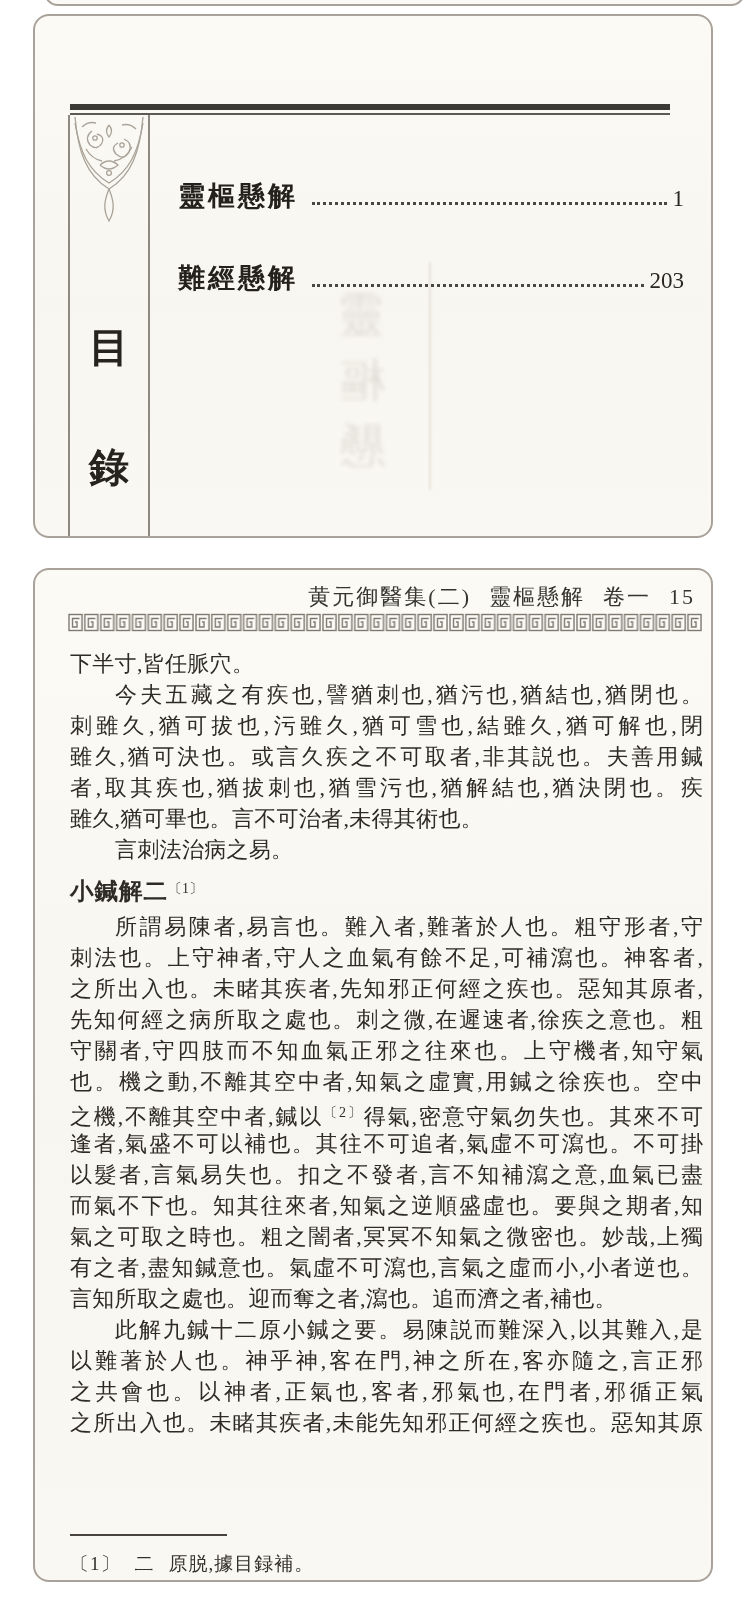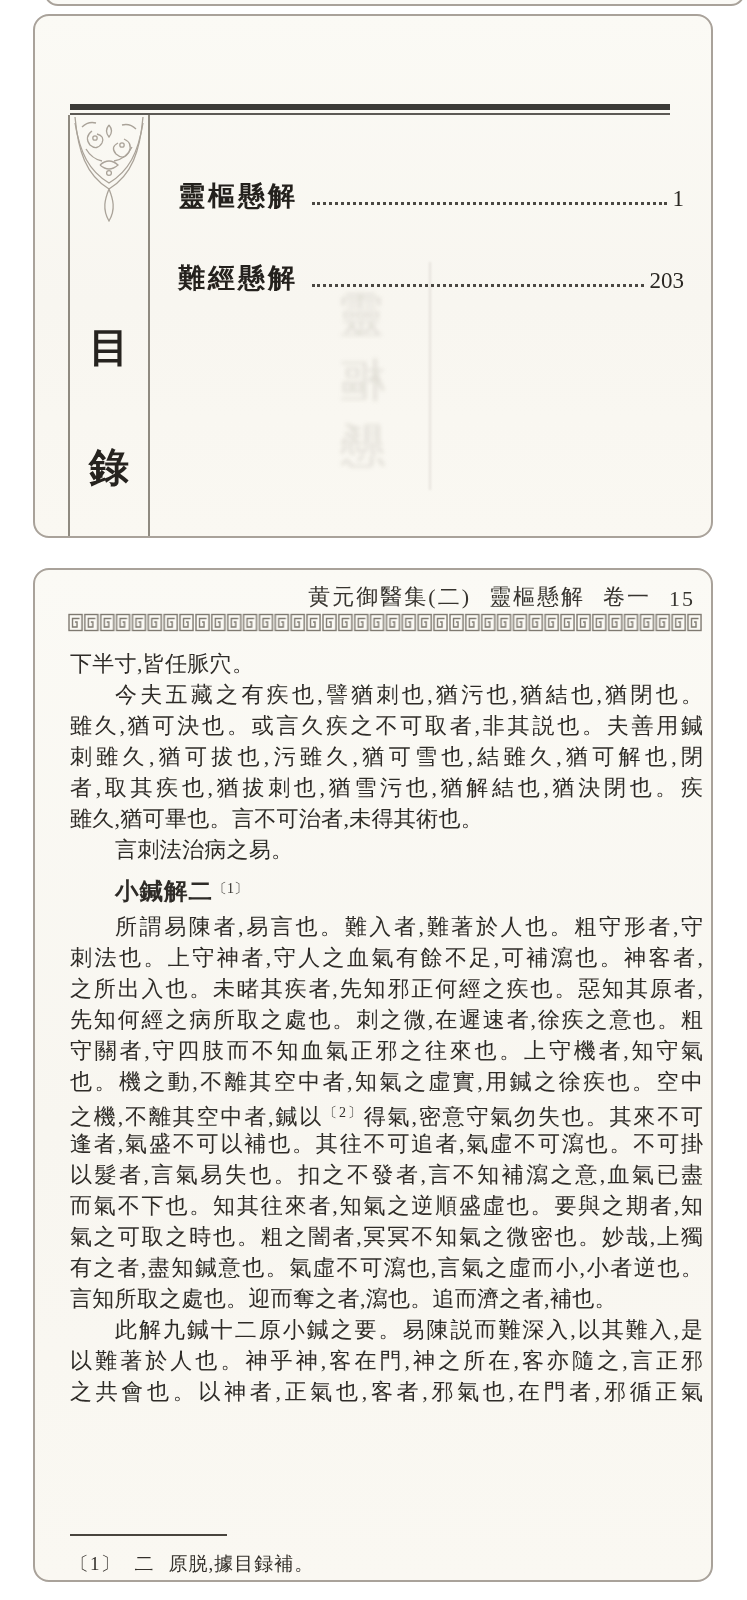--- a/index.html
+++ b/index.html
@@ -43,30 +43,30 @@
     font-size:46px;letter-spacing:64px;color:rgba(118,110,96,0.18);
     filter:blur(2px);transform:scaleX(-1);
   }
   .ghost-line{
     position:absolute;left:394px;top:246px;width:2px;height:228px;
     background:rgba(118,110,96,0.14);filter:blur(1px);
   }
   
   #card-text{left:33px;top:568px;width:680px;height:1014px;}
   .hdr{
-    position:absolute;top:12px;right:16px;display:flex;gap:18px;align-items:flex-end;
+    position:absolute;top:12px;right:16px;display:flex;gap:18px;align-items:center;
     font-size:22px;color:#37342f;letter-spacing:2px;white-space:nowrap;
   }
   .meander{position:absolute;left:33px;top:42px;width:635px;height:21px;}
   .body-lines{position:absolute;left:35px;top:78px;width:633px;color:#2e2b27;}
   .bl{height:31px;line-height:31px;font-size:22px;letter-spacing:0.3px;}
   .bl.fill{text-align:justify;text-align-last:justify;word-break:break-all;letter-spacing:0;}
   .bl.ind{text-indent:45px;}
   .heading-line{height:46px;line-height:48px;}
-  .h-main{font-weight:bold;font-size:23.5px;letter-spacing:1px;margin-left:45px;}
+  .h-main{font-weight:bold;font-size:23.5px;letter-spacing:1px;}
   .h-sup{font-size:14px;vertical-align:6px;letter-spacing:0;}
   .inline-sup{font-size:14px;vertical-align:7px;letter-spacing:0;}
   .fn-rule{position:absolute;left:35px;top:964px;width:157px;height:0;border-top:2px solid #49443e;}
   .fn{position:absolute;left:35px;top:981px;display:flex;gap:14px;font-size:19px;color:#34302b;letter-spacing:1px;}
 </style>
 </head>
 <body>
 
 <div class="canvas">
 
@@ -133,42 +133,43 @@
             <path d="M27.3,6.5 h-7 v8.5 h4.5 v-5 h-2"></path>
           </g>
         </pattern>
       </defs>
       <rect width="635" height="21" fill="url(#mp)"></rect>
     </svg>
 
     <div class="body-lines">
         <div class="bl">下半寸,皆任脈穴。</div>
         <div class="bl fill ind">今夫五藏之有疾也,譬猶刺也,猶污也,猶結也,猶閉也。</div>
+        <div class="bl fill">刺雖久,猶可拔也,污雖久,猶可雪也,結雖久,猶可解也,閉</div>
         <div class="bl fill">雖久,猶可決也。或言久疾之不可取者,非其説也。夫善用鍼</div>
-        <div class="bl fill">刺雖久,猶可拔也,污雖久,猶可雪也,結雖久,猶可解也,閉</div>
         <div class="bl fill">者,取其疾也,猶拔刺也,猶雪污也,猶解結也,猶決閉也。疾</div>
         <div class="bl">雖久,猶可畢也。言不可治者,未得其術也。</div>
         <div class="bl ind">言刺法治病之易。</div>
         <div class="heading-line"><span class="h-main">小鍼解二</span><sup class="h-sup">〔1〕</sup></div>
         <div class="bl fill ind">所謂易陳者,易言也。難入者,難著於人也。粗守形者,守</div>
         <div class="bl fill">刺法也。上守神者,守人之血氣有餘不足,可補瀉也。神客者,</div>
         <div class="bl fill">之所出入也。未睹其疾者,先知邪正何經之疾也。惡知其原者,</div>
         <div class="bl fill">先知何經之病所取之處也。刺之微,在遲速者,徐疾之意也。粗</div>
         <div class="bl fill">守關者,守四肢而不知血氣正邪之往來也。上守機者,知守氣</div>
         <div class="bl fill">也。機之動,不離其空中者,知氣之虛實,用鍼之徐疾也。空中</div>
         <div class="bl fill"><span>之機,不離其空中者,鍼以</span><sup class="inline-sup">〔2〕</sup><span>得氣,密意守氣勿失也。其來不可</span></div>
         <div class="bl fill">逢者,氣盛不可以補也。其往不可追者,氣虛不可瀉也。不可掛</div>
         <div class="bl fill">以髮者,言氣易失也。扣之不發者,言不知補瀉之意,血氣已盡</div>
         <div class="bl fill">而氣不下也。知其往來者,知氣之逆順盛虛也。要與之期者,知</div>
         <div class="bl fill">氣之可取之時也。粗之闇者,冥冥不知氣之微密也。妙哉,上獨</div>
         <div class="bl fill">有之者,盡知鍼意也。氣虛不可瀉也,言氣之虛而小,小者逆也。</div>
         <div class="bl">言知所取之處也。迎而奪之者,瀉也。追而濟之者,補也。</div>
         <div class="bl fill ind">此解九鍼十二原小鍼之要。易陳説而難深入,以其難入,是</div>
         <div class="bl fill">以難著於人也。神乎神,客在門,神之所在,客亦隨之,言正邪</div>
         <div class="bl fill">之共會也。以神者,正氣也,客者,邪氣也,在門者,邪循正氣</div>
+        <div class="bl fill">之所出入也。未睹其疾者,未能先知邪正何經之疾也。惡知其原</div>
       </div>
 
     <div class="fn-rule"></div>
     <div class="fn">
       <span>〔1〕</span>
       <span>二</span>
       <span>原脱,據目録補。</span>
     </div>
   </div>
 

